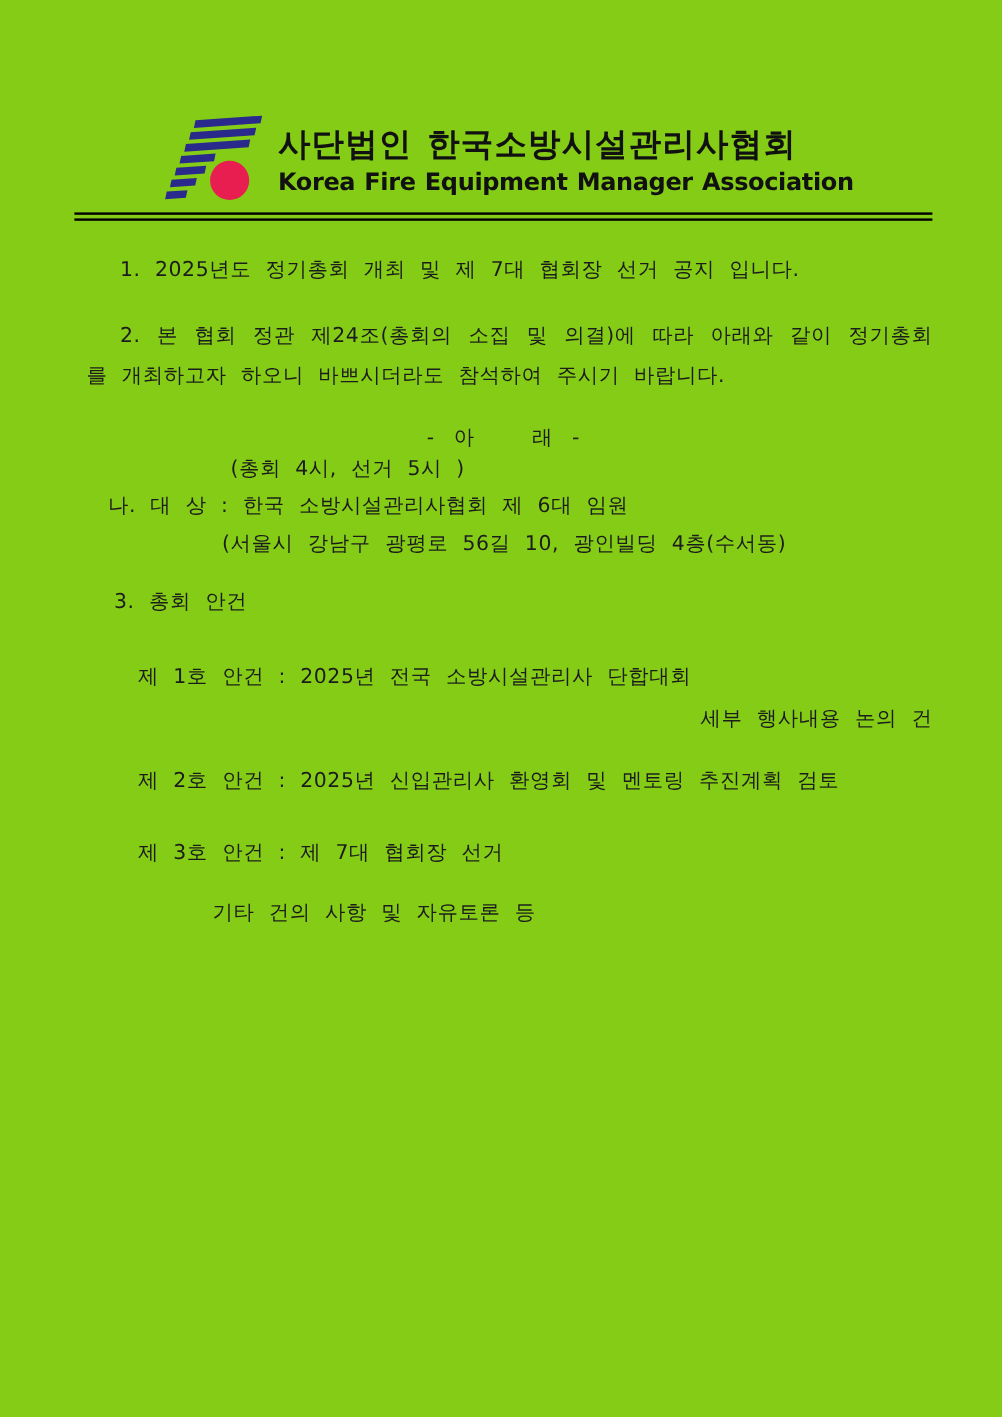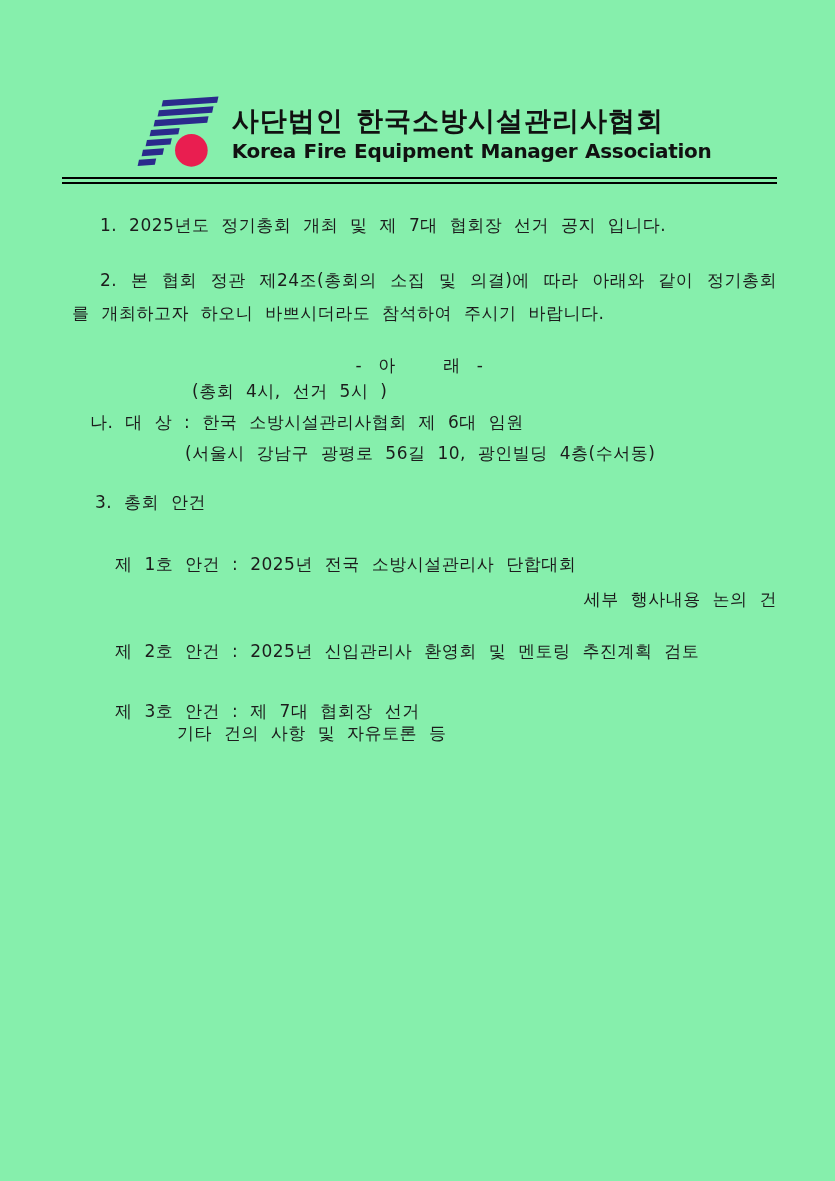--- a/index.html
+++ b/index.html
@@ -1,21 +1,21 @@
 <!DOCTYPE html>
 <html><head>
 <meta charset="utf-8">
 <style>
   html, body { margin: 0; padding: 0; background: #ffffff; }
   .page {
     position: relative;
     width: 835px;
     height: 1181px;
     margin: 0 auto;
-    background: #86efac;
+    background: #84cc16;
     box-sizing: border-box;
     padding: 95px 58px 0 62px;
     font-family: "DejaVu Sans", "Liberation Sans", sans-serif;
     color: #1c1c1c;
     font-size: 17px;
     letter-spacing: 0.5px;
     word-spacing: 6px;
   }
   .pre { white-space: pre-wrap; }
 
@@ -81,21 +81,21 @@
   }
   .li { padding-left: 28px; line-height: 31px; }
   .li-first { margin-top: 36px; }
   .li-sub-ga { padding-left: 130px; line-height: 31px; }
   .li-sub-da { padding-left: 123px; line-height: 31px; }
   .agenda-h { margin-top: 22px; padding-left: 33px; line-height: 22px; }
   .ag1 { margin-top: 40px; padding-left: 53px; line-height: 22px; }
   .ag1-sub { margin-top: 13px; padding-left: 165px; line-height: 22px; text-align: right; }
   .ag2 { margin-top: 30px; padding-left: 53px; line-height: 22px; }
   .ag3 { margin-top: 38px; padding-left: 53px; line-height: 22px; }
-  .misc { padding-left: 115px; line-height: 22px; }
+  .misc { margin-top: 28px; padding-left: 115px; line-height: 22px; }
 </style>
 </head>
 <body>
 
 <div class="page">
 
   <header class="logo-row">
     <svg class="logo-mark" width="96" height="78" viewBox="0 0 100 80" xmlns="http://www.w3.org/2000/svg">
       <g transform="rotate(-4 50 40) skewX(-16)" fill="#2a2a8c">
         <rect x="40" y="4" width="58" height="6.5"></rect>

